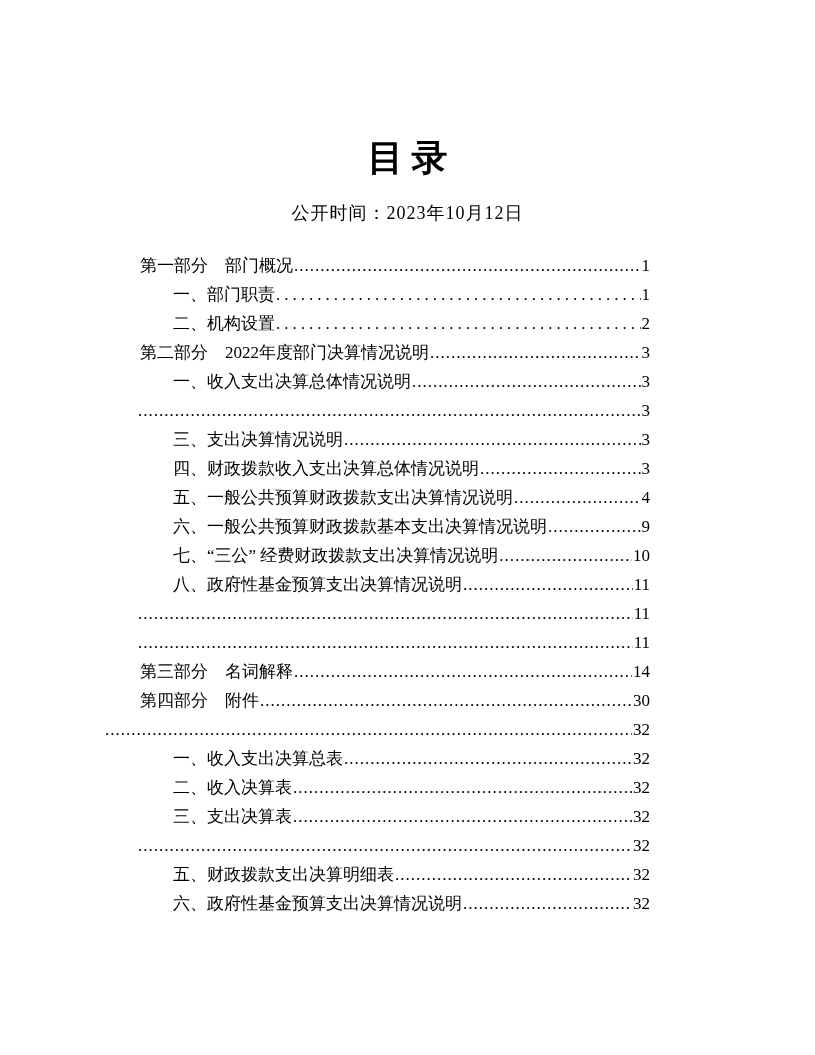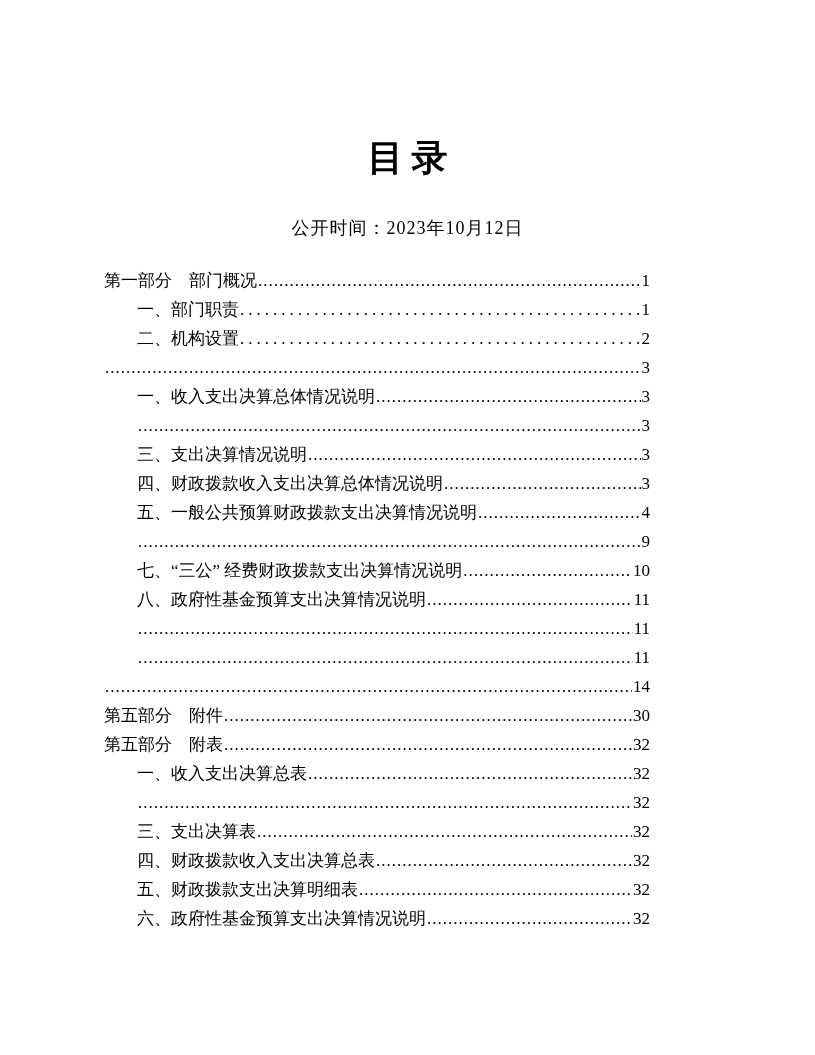--- a/index.html
+++ b/index.html
@@ -20,21 +20,21 @@
     text-align: center;
     font-family: "Liberation Sans", "DejaVu Sans", sans-serif;
     font-weight: 700;
     font-size: 36px;
     line-height: 44px;
     letter-spacing: 8px;
     text-indent: 8px; 
     color: #000000;
   }
   .publish-date {
-    margin-top: 36px;
+    margin-top: 21px;
     text-align: center;
     font-size: 18px;
     line-height: 24px;
     letter-spacing: 1px;
     white-space: pre;
   }
   .toc {
     margin: 26px 0 0 104px;
     width: 546px;
     font-size: 17px;
@@ -43,20 +43,21 @@
     display: flex;
     align-items: baseline;
     height: 29px;
     line-height: 29px;
     overflow: hidden;
   }
   .toc-row.lvl1 { padding-left: 33px; }
   .toc-title {
     white-space: pre;
     flex: 0 0 auto;
+    margin-left: 36px;
   }
   .toc-leader {
     flex: 1 1 auto;
     overflow: hidden;
     white-space: nowrap;
     min-width: 8px;
     margin: 0 1px;
   }
   .toc-leader::after {
     content: "..........................................................................................................................................................................................";
@@ -93,20 +94,21 @@
       <span class="toc-page">1</span>
     </div>
 
     <div class="toc-row lvl1 leader-wide">
       <span class="toc-title">二、机构设置</span>
       <span class="toc-leader"></span>
       <span class="toc-page">2</span>
     </div>
 
     <div class="toc-row lvl0">
+      <span class="toc-title">第二部分　2022年度部门决算情况说明</span>
       <span class="toc-leader"></span>
       <span class="toc-page">3</span>
     </div>
 
     <div class="toc-row lvl1">
       <span class="toc-title">一、收入支出决算总体情况说明</span>
       <span class="toc-leader"></span>
       <span class="toc-page">3</span>
     </div>
 
@@ -127,20 +129,21 @@
       <span class="toc-page">3</span>
     </div>
 
     <div class="toc-row lvl1">
       <span class="toc-title">五、一般公共预算财政拨款支出决算情况说明</span>
       <span class="toc-leader"></span>
       <span class="toc-page">4</span>
     </div>
 
     <div class="toc-row lvl1">
+      <span class="toc-title">六、一般公共预算财政拨款基本支出决算情况说明</span>
       <span class="toc-leader"></span>
       <span class="toc-page">9</span>
     </div>
 
     <div class="toc-row lvl1">
       <span class="toc-title">七、“三公” 经费财政拨款支出决算情况说明</span>
       <span class="toc-leader"></span>
       <span class="toc-page">10</span>
     </div>
 
@@ -154,55 +157,55 @@
       <span class="toc-leader"></span>
       <span class="toc-page">11</span>
     </div>
 
     <div class="toc-row lvl1">
       <span class="toc-leader"></span>
       <span class="toc-page">11</span>
     </div>
 
     <div class="toc-row lvl0">
+      <span class="toc-title">第三部分　名词解释</span>
       <span class="toc-leader"></span>
       <span class="toc-page">14</span>
     </div>
 
     <div class="toc-row lvl0">
-      <span class="toc-title">第五部分　附件</span>
+      <span class="toc-title">第四部分　附件</span>
       <span class="toc-leader"></span>
       <span class="toc-page">30</span>
     </div>
 
     <div class="toc-row lvl0">
-      <span class="toc-title">第五部分　附表</span>
       <span class="toc-leader"></span>
       <span class="toc-page">32</span>
     </div>
 
     <div class="toc-row lvl1">
       <span class="toc-title">一、收入支出决算总表</span>
       <span class="toc-leader"></span>
       <span class="toc-page">32</span>
     </div>
 
     <div class="toc-row lvl1">
+      <span class="toc-title">二、收入决算表</span>
       <span class="toc-leader"></span>
       <span class="toc-page">32</span>
     </div>
 
     <div class="toc-row lvl1">
       <span class="toc-title">三、支出决算表</span>
       <span class="toc-leader"></span>
       <span class="toc-page">32</span>
     </div>
 
     <div class="toc-row lvl1">
-      <span class="toc-title">四、财政拨款收入支出决算总表</span>
       <span class="toc-leader"></span>
       <span class="toc-page">32</span>
     </div>
 
     <div class="toc-row lvl1">
       <span class="toc-title">五、财政拨款支出决算明细表</span>
       <span class="toc-leader"></span>
       <span class="toc-page">32</span>
     </div>
 

